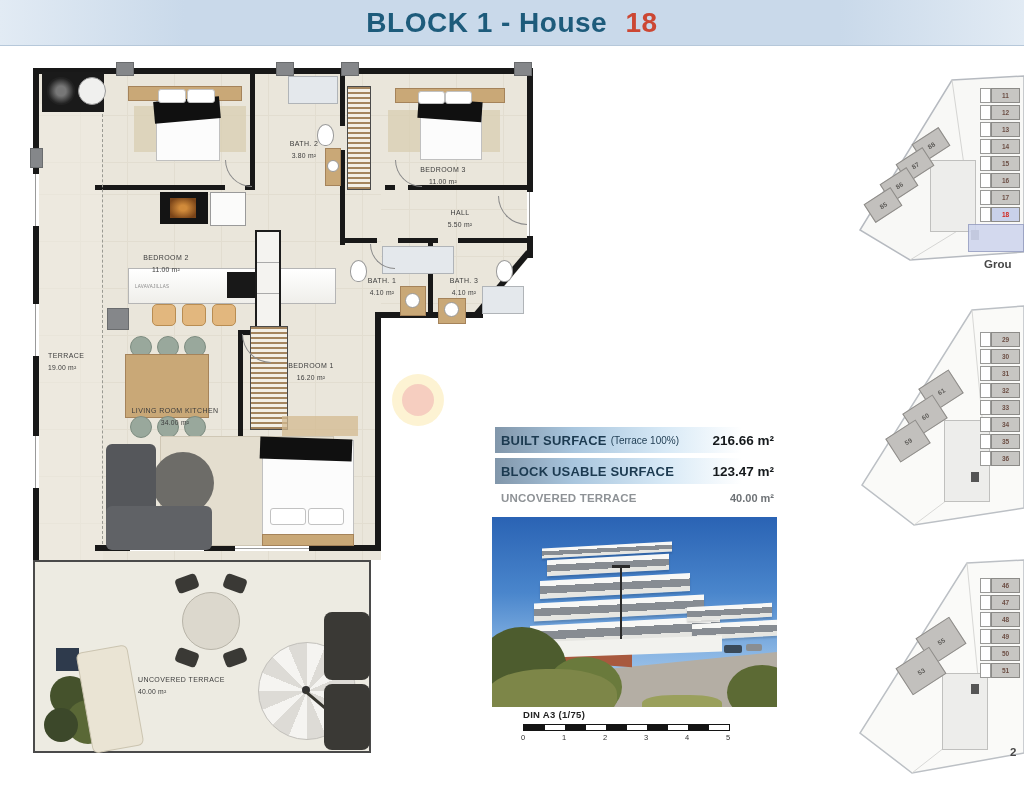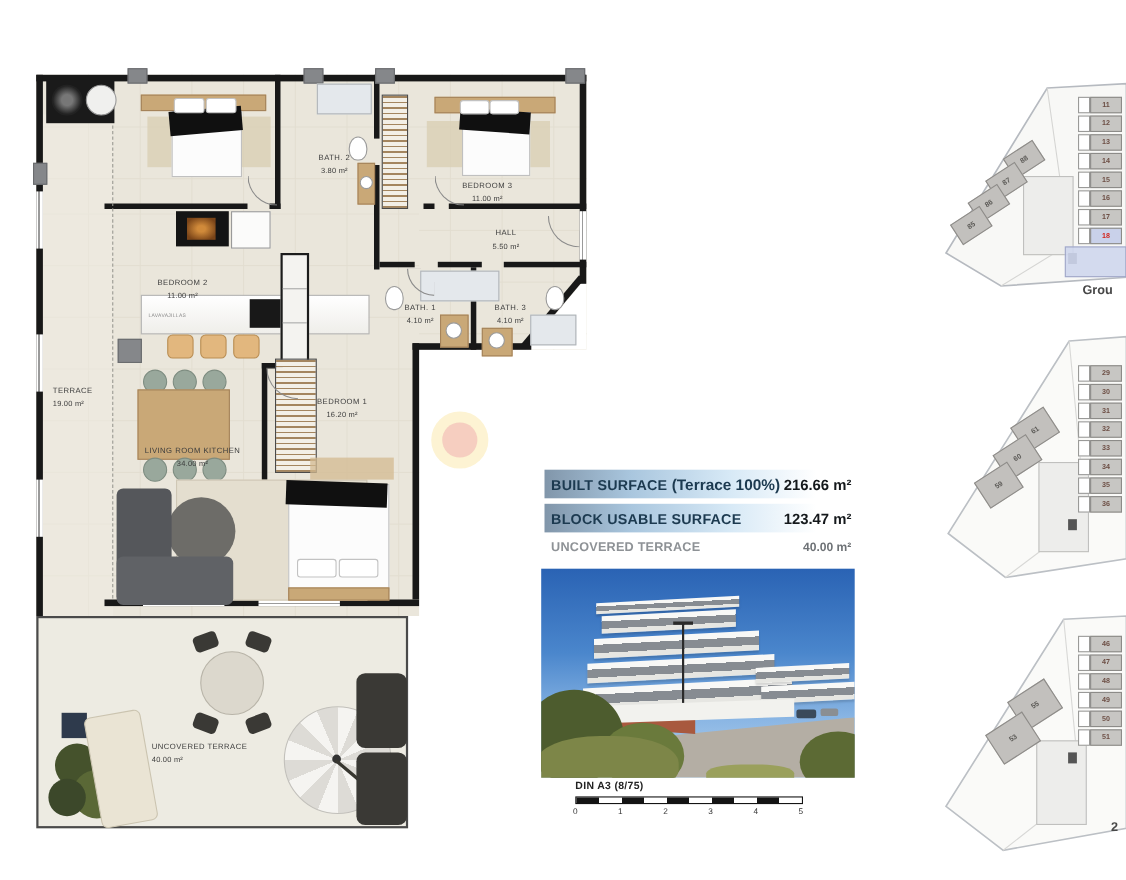--- a/index.html
+++ b/index.html
@@ -40,21 +40,21 @@
   .wm-sun{position:absolute;left:0;top:6px;width:52px;height:52px;border-radius:50%;background:#fdf2cd;}
   .wm-sun-in{position:absolute;left:10px;top:10px;width:32px;height:32px;border-radius:50%;background:#f5c8b8;}
   .wm-txt{position:absolute;left:58px;top:-4px;font-size:47px;font-weight:bold;color:#b9e0f4;letter-spacing:-1px;}
   .wm-reg{font-size:13px;vertical-align:26px;}
   
   .stable{position:absolute;left:495px;top:427px;width:281px;z-index:30;}
   .srow{position:relative;height:26px;margin-bottom:5px;
     background:linear-gradient(90deg,#8196aa 0%,#a9c6de 28%,#d7e9f6 60%,#ffffff 88%);
     display:flex;align-items:center;}
   .srow .l{font-size:13px;font-weight:bold;color:#1c3a50;margin-left:6px;letter-spacing:.2px;}
-  .srow .s{font-size:14px;font-weight:bold;color:#1c3a50;margin-left:4px;}
+  .srow .s{font-size:10px;font-weight:normal;color:#1c3a50;margin-left:4px;}
   .srow .v{position:absolute;right:2px;font-size:13.5px;font-weight:bold;color:#15191c;}
   .srow.plain{background:none;height:18px;margin-top:2px;}
   .srow.plain .l{color:#8e9296;font-size:11.5px;}
   .srow.plain .v{color:#6e7276;font-size:11px;font-weight:bold;}
   
   .photo{position:absolute;left:492px;top:517px;width:285px;height:190px;overflow:hidden;
     background:linear-gradient(180deg,#2a63b4 0%,#4a86cc 40%,#8ab6e4 72%,#b8d4ec 100%);}
   .ph{position:absolute;}
   .tier{position:absolute;background:linear-gradient(180deg,#f8f8f6 0 30%,#878c92 30% 72%,#e6e6e2 72%);
     transform:skewY(-3deg);box-shadow:0 2px 2px rgba(0,0,0,.15);}
@@ -77,20 +77,26 @@
   .elev{position:absolute;background:#555;}
   .spcap{position:absolute;font-size:11.5px;font-weight:bold;color:#474747;white-space:nowrap;z-index:30;}
   .sofa{position:absolute;background:#55575b;border-radius:6px;}
   .dk{position:absolute;background:#3a3935;border-radius:8px;}
 </style>
 </head>
 <body>
 
 <div class="page">
 
+  <div class="titlebar">
+    <div class="titletxt">
+      <span>BLOCK 1 - House</span>
+      <span class="titlenum">18</span>
+    </div>
+  </div>
 
   <div class="plan">
 
     <div class="floor" style="left:3px;top:4px;width:500px;height:250px"></div>
     <div class="floor" style="left:3px;top:130px;width:348px;height:366px"></div>
     <div class="abs" style="left:3px;top:40px;width:70px;height:456px;background:#eeebe1;opacity:.6"></div>
     <div class="floor" style="left:3px;top:496px;width:338px;height:193px;background:#edebe2;border:2px solid #4a4a4a;box-sizing:border-box"></div>
 
     <div class="abs" style="left:448px;top:188px;width:55px;height:66px;background:#fff;clip-path:polygon(100% 0,100% 100%,0 100%)"></div>
 
@@ -287,21 +293,21 @@
     <div class="ph" style="left:232px;top:128px;width:18px;height:8px;background:#3a4a5a;border-radius:2px"></div>
     <div class="ph" style="left:254px;top:127px;width:16px;height:7px;background:#8a8e92;border-radius:2px"></div>
     <div class="ph" style="left:-15px;top:110px;width:90px;height:85px;background:#4d5c2e;border-radius:50%"></div>
     <div class="ph" style="left:55px;top:140px;width:75px;height:60px;background:#6a7a3c;border-radius:50%"></div>
     <div class="ph" style="left:-5px;top:152px;width:130px;height:55px;background:#7d8648;border-radius:45%"></div>
     <div class="ph" style="left:235px;top:148px;width:70px;height:55px;background:#5c6a34;border-radius:50%"></div>
     <div class="ph" style="left:150px;top:178px;width:80px;height:20px;background:#9aa05c;border-radius:40%"></div>
   </div>
 
   <div class="scale">
-    <div class="cap">DIN A3 (8/75)</div>
+    <div class="cap">DIN A3 (1/75)</div>
     <div class="sbar"></div>
     <span class="stick" style="left:0px">0</span>
     <span class="stick" style="left:41px">1</span>
     <span class="stick" style="left:82px">2</span>
     <span class="stick" style="left:123px">3</span>
     <span class="stick" style="left:164px">4</span>
     <span class="stick" style="left:205px">5</span>
   </div>
 
   <div class="sp" style="left:852px;top:72px;height:200px">

